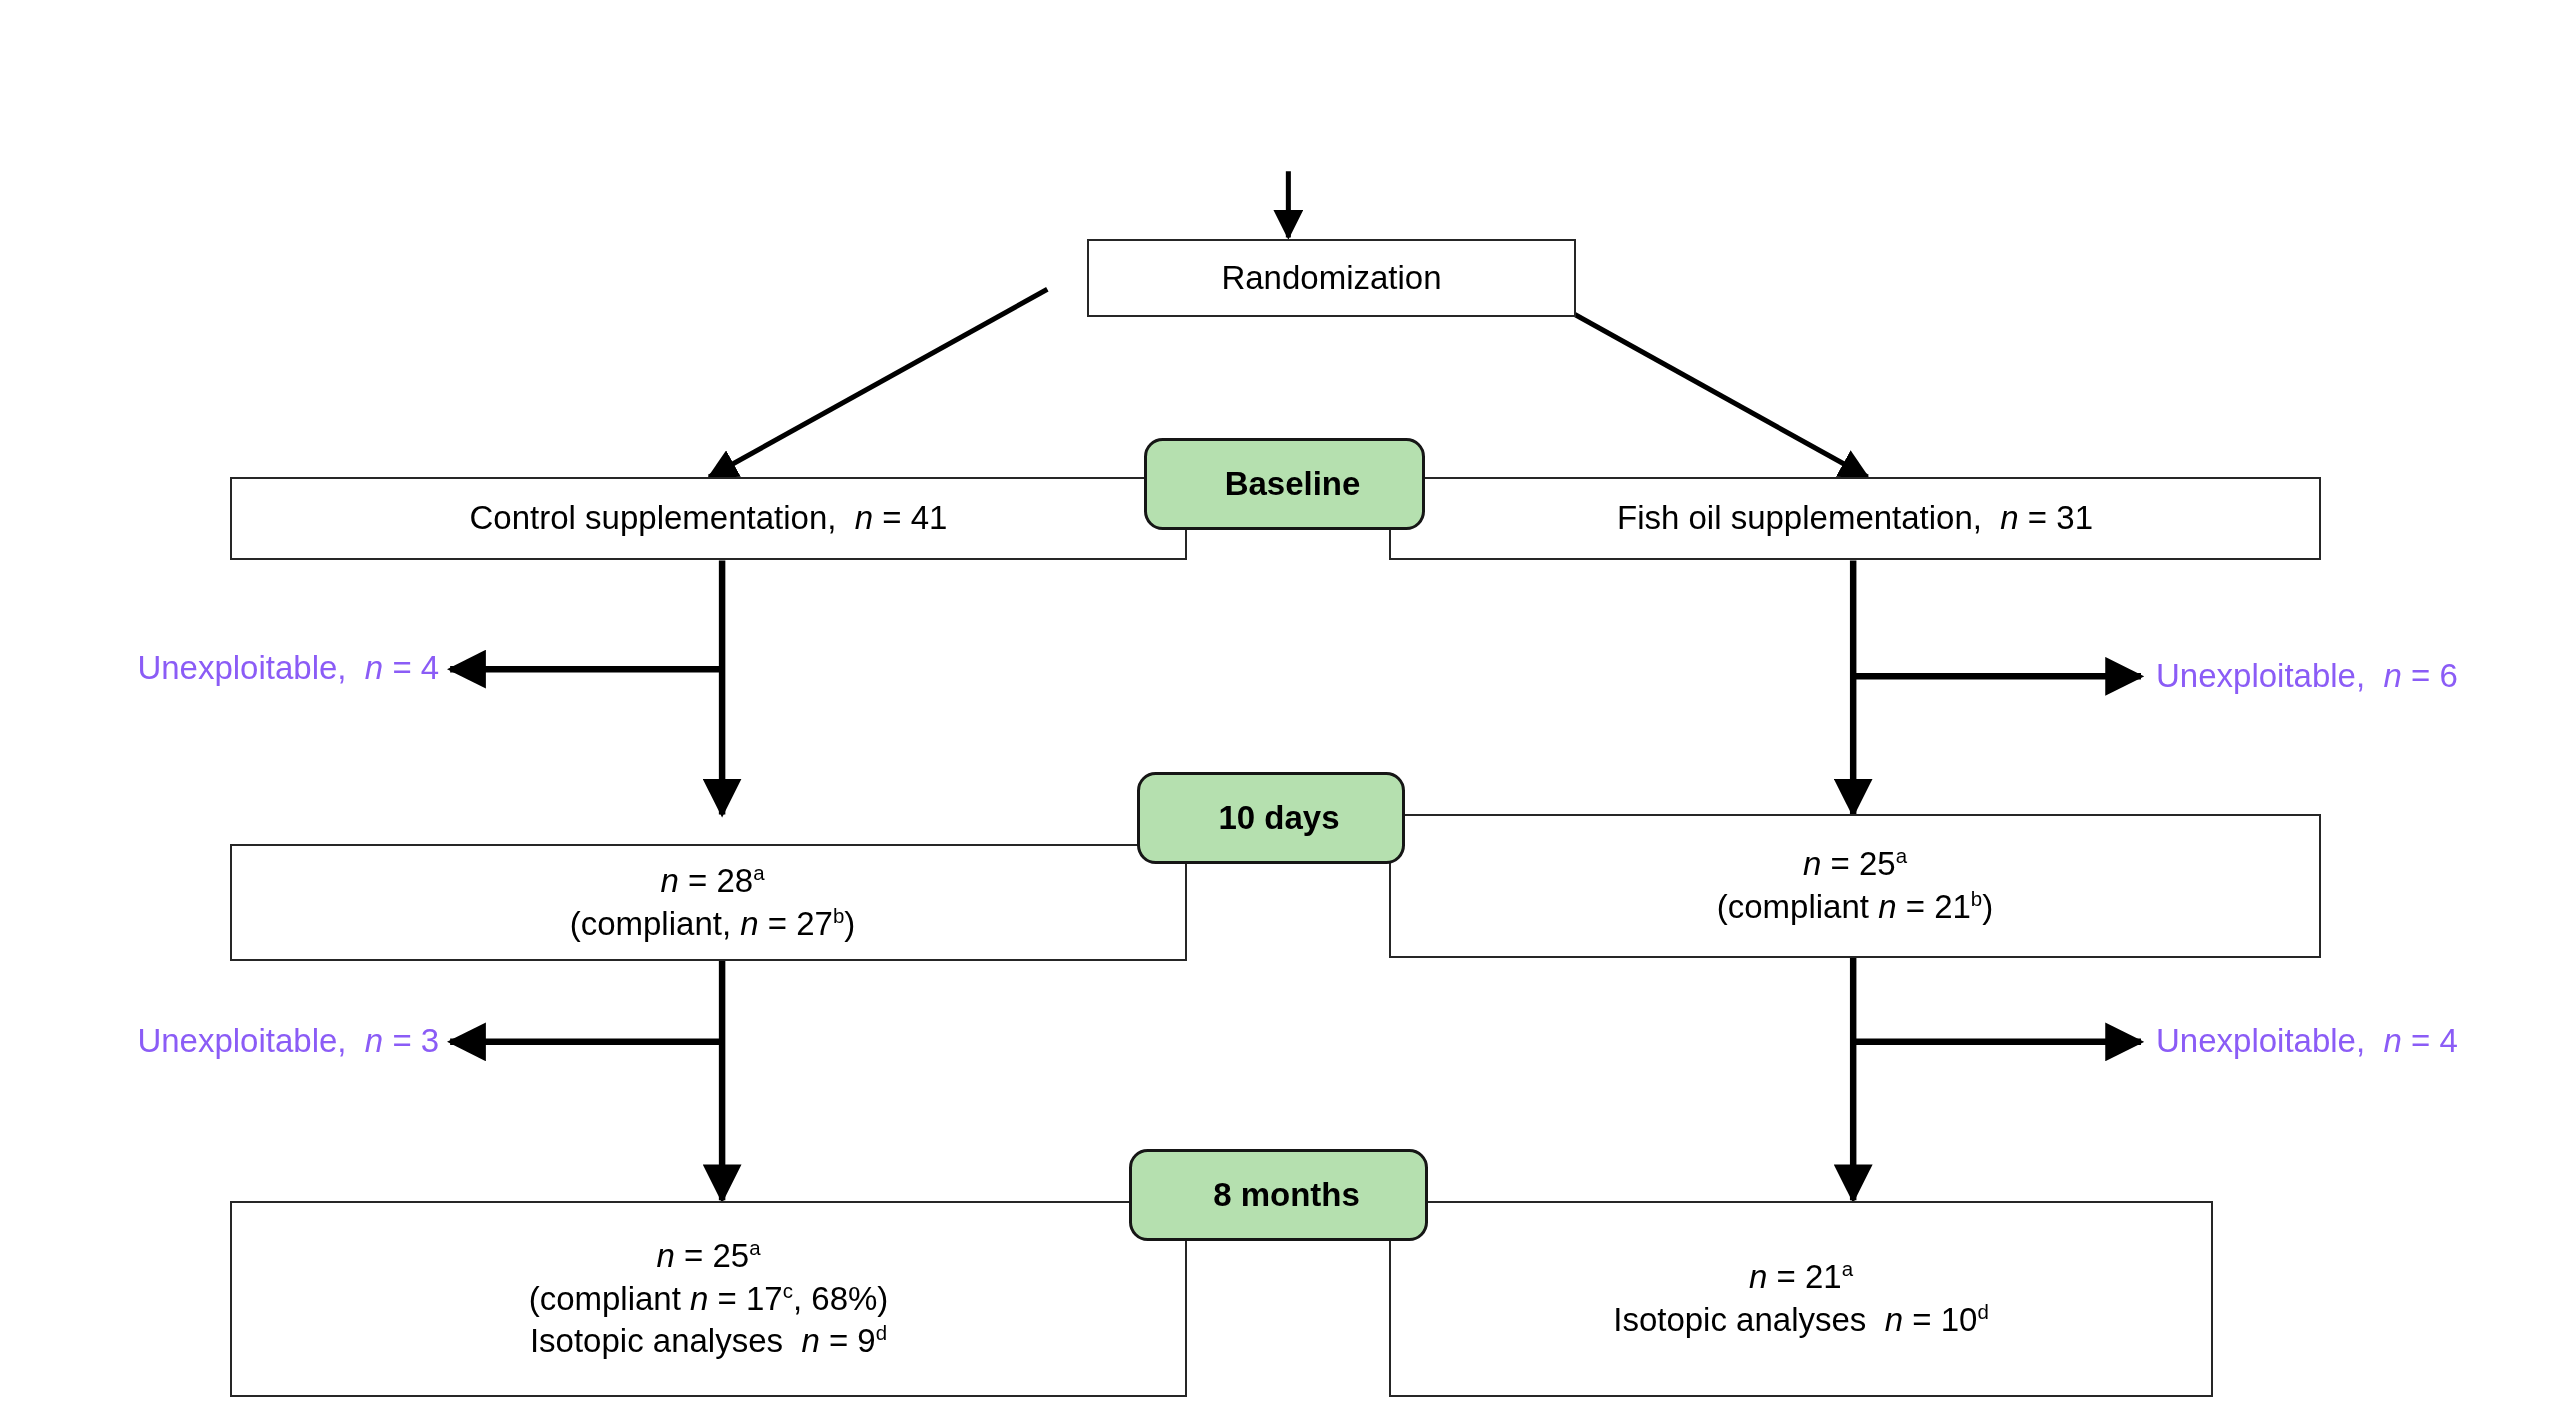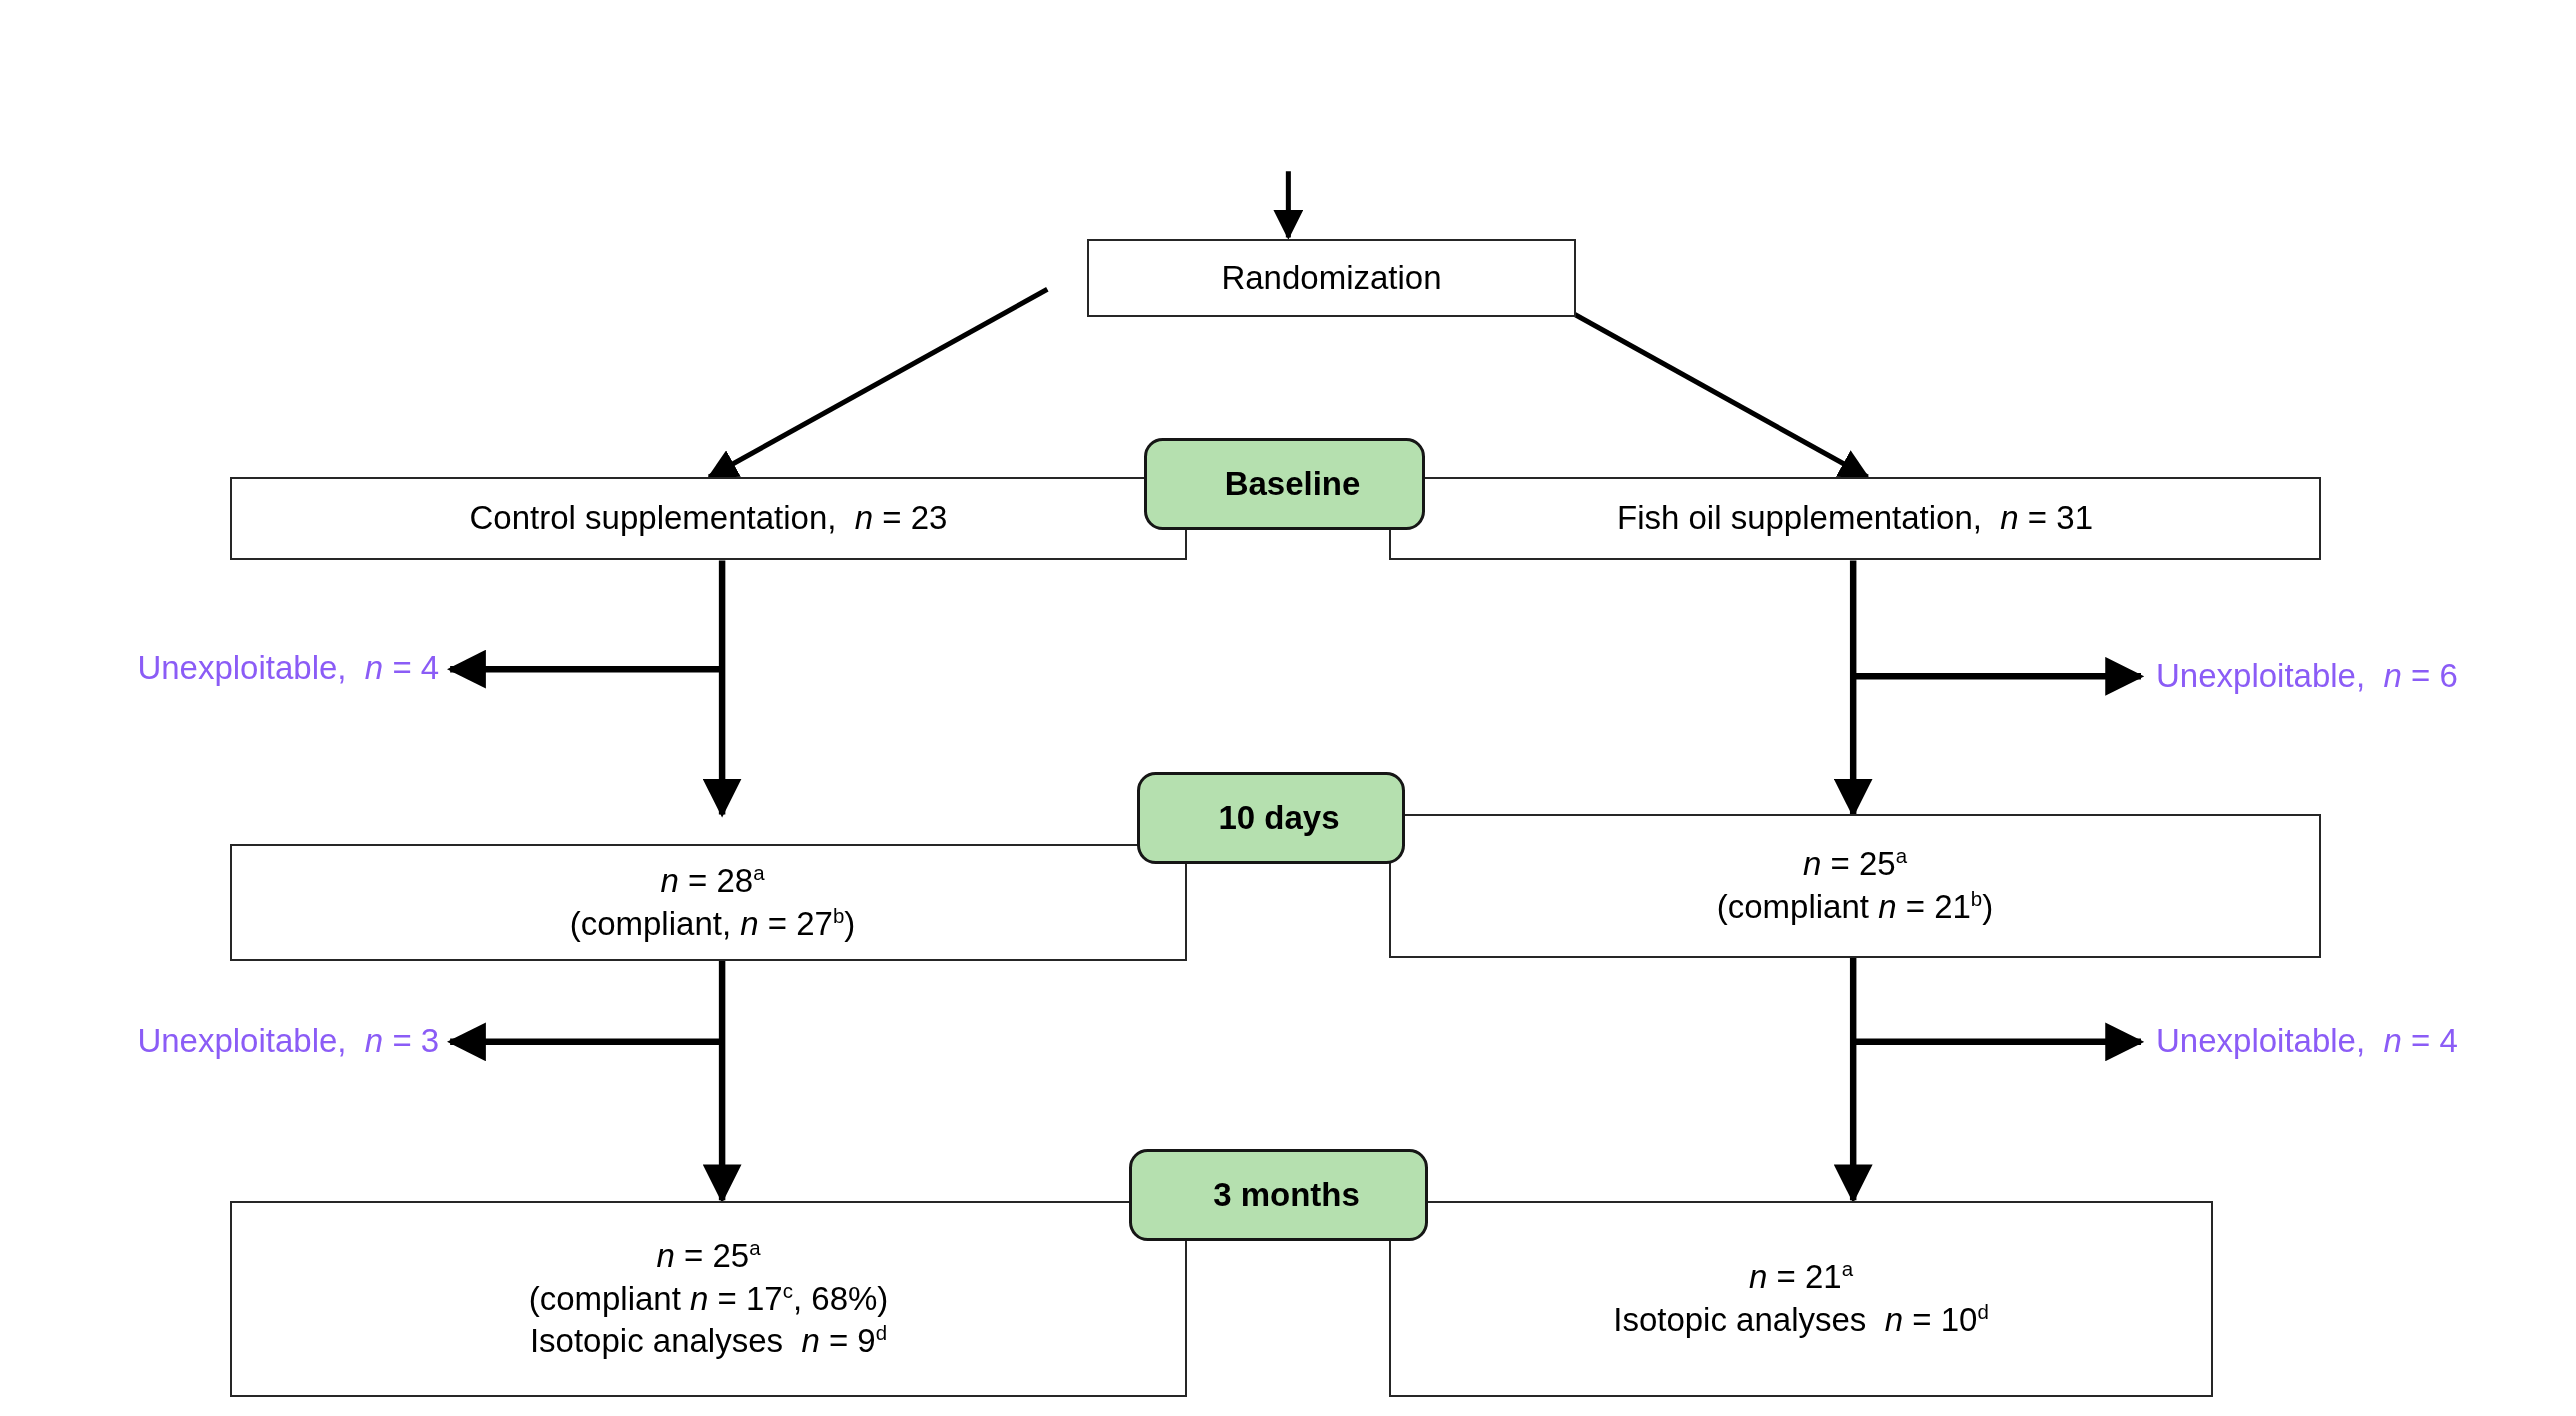--- a/index.html
+++ b/index.html
@@ -103,21 +103,21 @@
 
     <line x1="2575" y1="1448" x2="2975" y2="1448" stroke="#000" stroke-width="9" marker-end="url(#arrow)"></line>
   </svg>
 
 
   <div class="node" style="left:1087px; top:239px; width:489px; height:78px;">
     <div class="line">Randomization</div>
   </div>
 
   <div class="node" style="left:230px; top:477px; width:957px; height:83px;">
-    <div class="line">Control supplementation, &nbsp;<i class="vn">n</i> = <span>23</span></div>
+    <div class="line">Control supplementation, &nbsp;<i class="vn">n</i> = <span>41</span></div>
   </div>
 
   <div class="node" style="left:1389px; top:477px; width:932px; height:83px;">
     <div class="line">Fish oil supplementation, &nbsp;<i class="vn">n</i> = <span>31</span></div>
   </div>
 
   <div class="node" style="left:230px; top:844px; width:957px; height:117px;padding-left:8px;">
     <div class="line"><i class="vn">n</i> = <span>28</span><sup>a</sup></div>
     <div class="line">(compliant, <i class="vn">n</i> = <span>27</span><sup>b</sup>)</div>
   </div>
@@ -140,21 +140,21 @@
 
   <div class="stage" style="left:1144px; top:438px; width:281px; height:92px;">
     <span>Baseline</span>
   </div>
 
   <div class="stage" style="left:1137px; top:772px; width:268px; height:92px;">
     <span>10 days</span>
   </div>
 
   <div class="stage" style="left:1129px; top:1149px; width:299px; height:92px;">
-    <span>3 months</span>
+    <span>8 months</span>
   </div>
 
   <div class="sidelabel left" style="left:7.2px; top:651px; width:432px;">Unexploitable, &nbsp;<i class="vn">n</i> = <span>4</span></div>
 
   <div class="sidelabel right" style="left:2156px; top:659px; width:432px;">Unexploitable, &nbsp;<i class="vn">n</i> = <span>6</span></div>
 
   <div class="sidelabel left" style="left:7.2px; top:1024px; width:432px;">Unexploitable, &nbsp;<i class="vn">n</i> = <span>3</span></div>
 
   <div class="sidelabel right" style="left:2156px; top:1024px; width:432px;">Unexploitable, &nbsp;<i class="vn">n</i> = <span>4</span></div>
 

